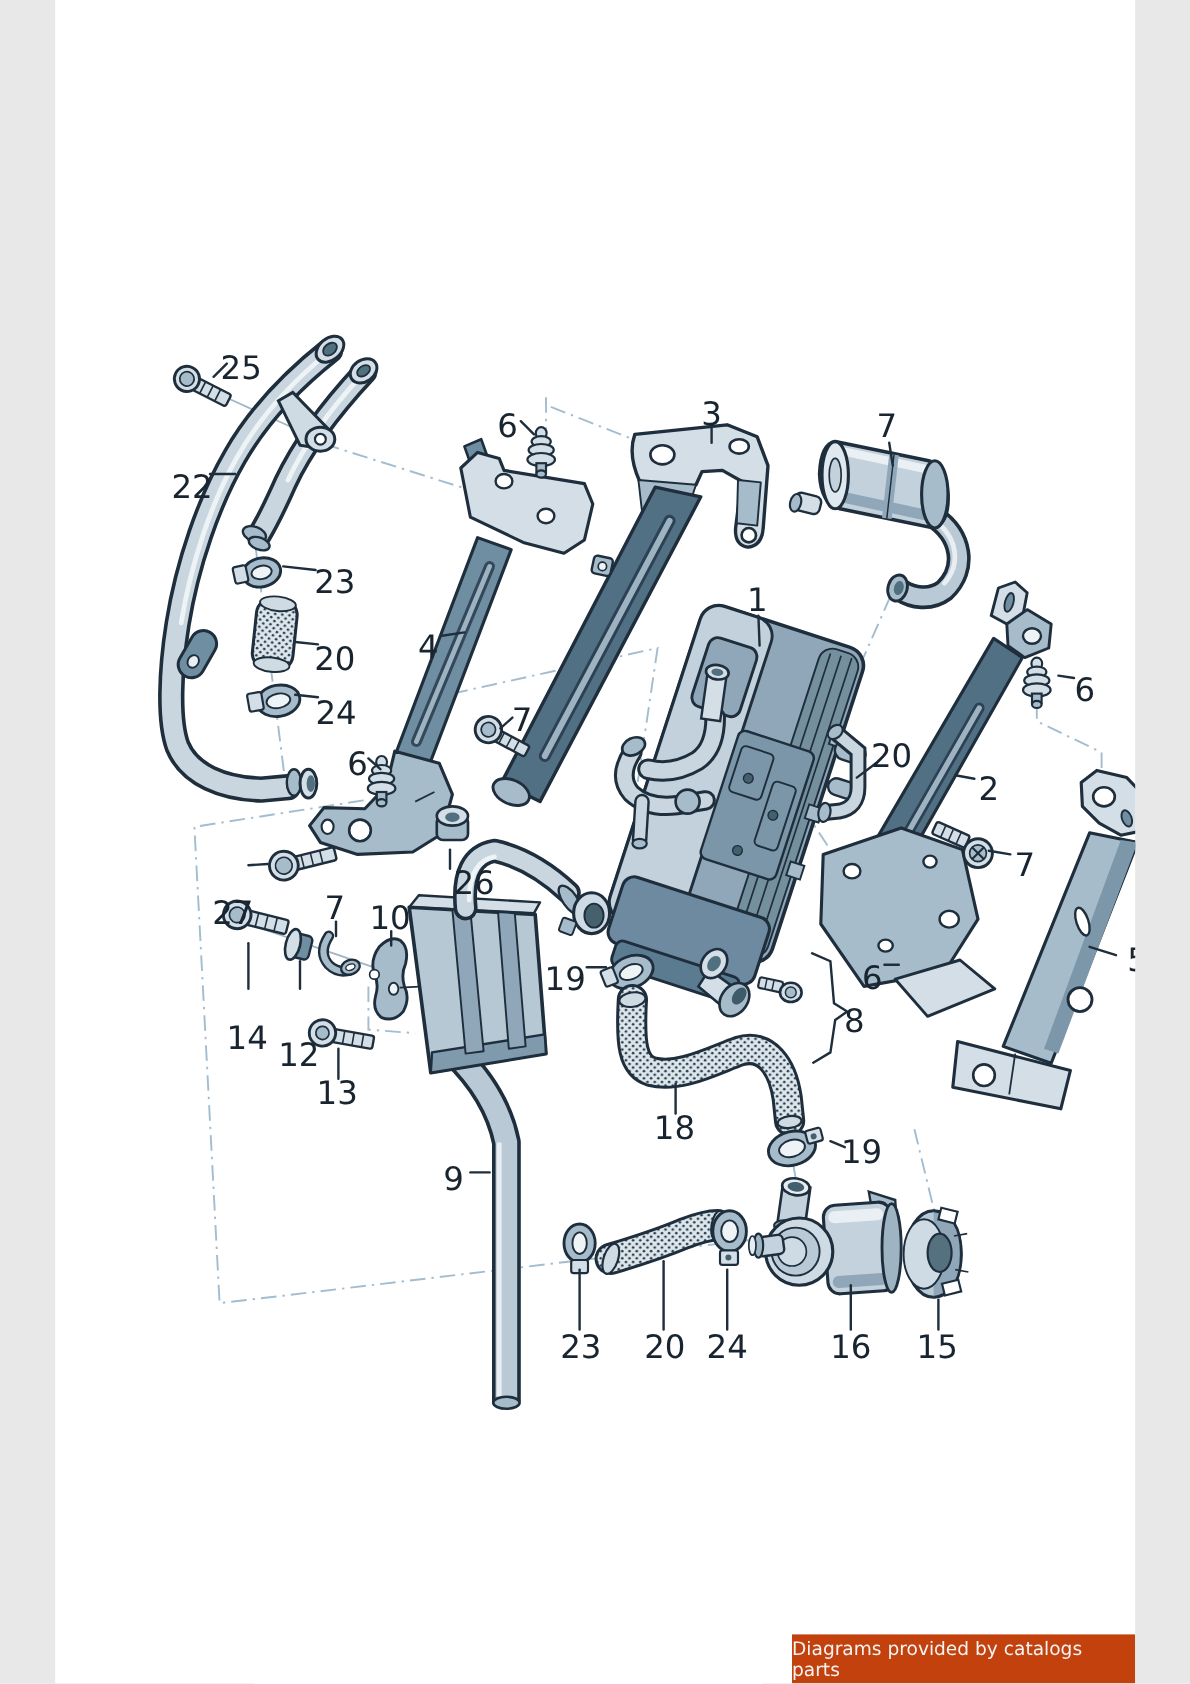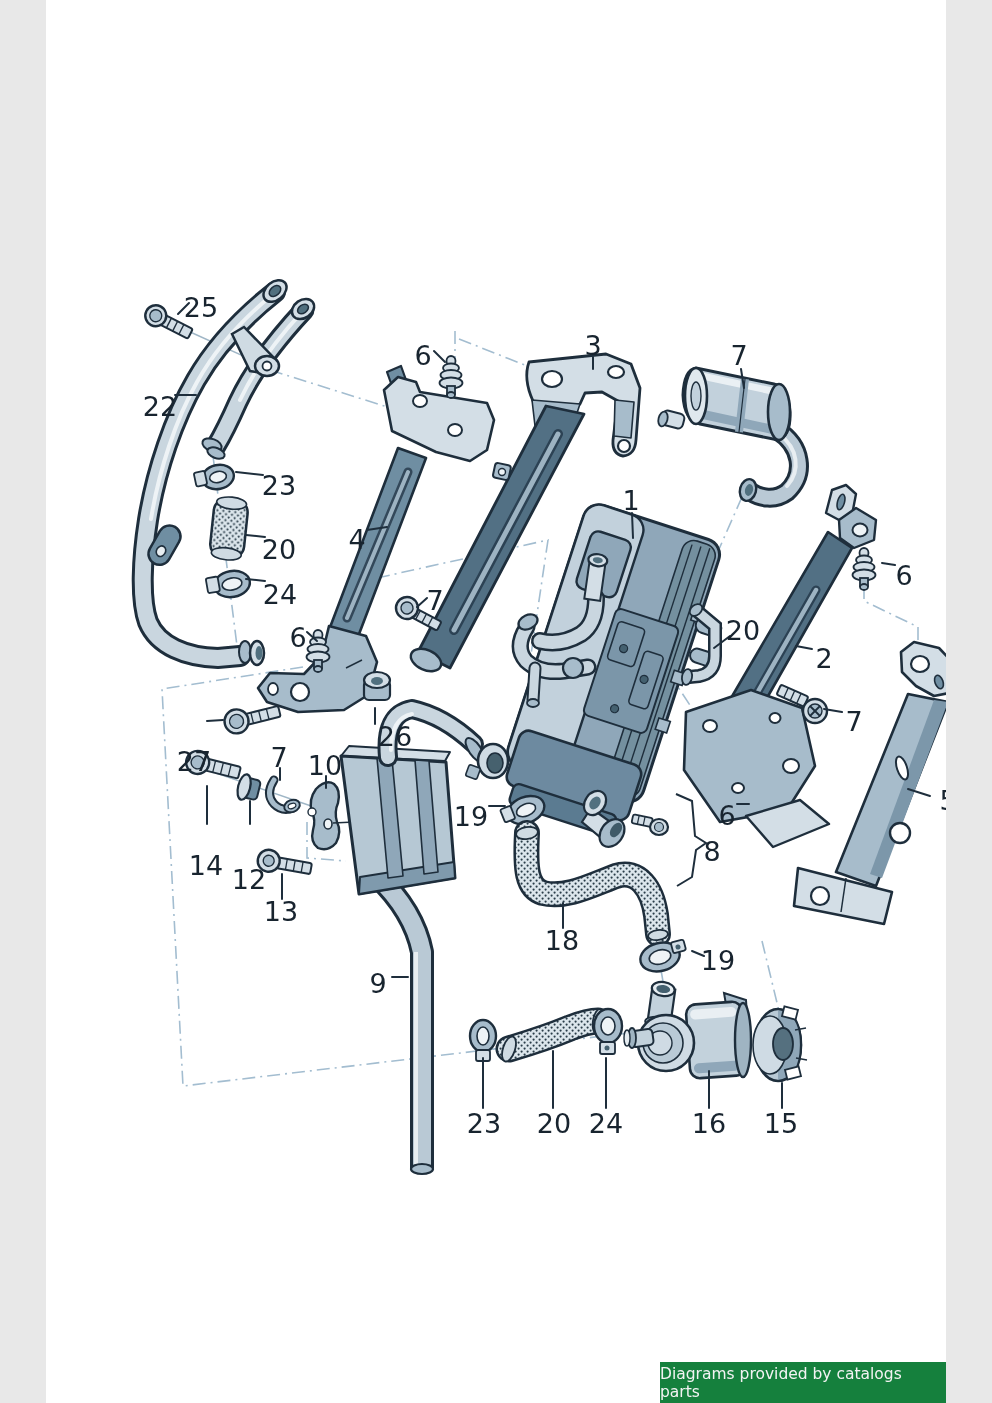--- a/index.html
+++ b/index.html
@@ -2,21 +2,21 @@
 <html><head>
 <meta charset="utf-8">
 <style>
   html,body{margin:0;padding:0;background:#e8e8e8;}
   .page{position:relative;width:900px;height:1403px;background:#ffffff;margin:0 auto;overflow:hidden;
         font-family:"DejaVu Sans","Liberation Sans",sans-serif;}
   .art{position:absolute;left:0;top:0;}
   .callout-layer{position:absolute;left:0;top:0;width:100%;height:100%;pointer-events:none;}
   .callout{position:absolute;transform:translate(-50%,-52%);color:#18242f;font-size:27px;
            line-height:1;white-space:nowrap;letter-spacing:0;}
-  .footer{position:absolute;right:0;bottom:0;width:286px;height:41px;background:#15803d;
+  .footer{position:absolute;right:0;bottom:0;width:286px;height:41px;background:#c2410c;
           display:flex;align-items:center;justify-content:center;}
   .footer span{color:#f3f3f3;font-size:15.5px;}
 </style>
 </head>
 <body>
 
 <div class="page">
 
 <svg class="art" width="992" height="1403" viewBox="0 0 992 1403">
 <defs>

